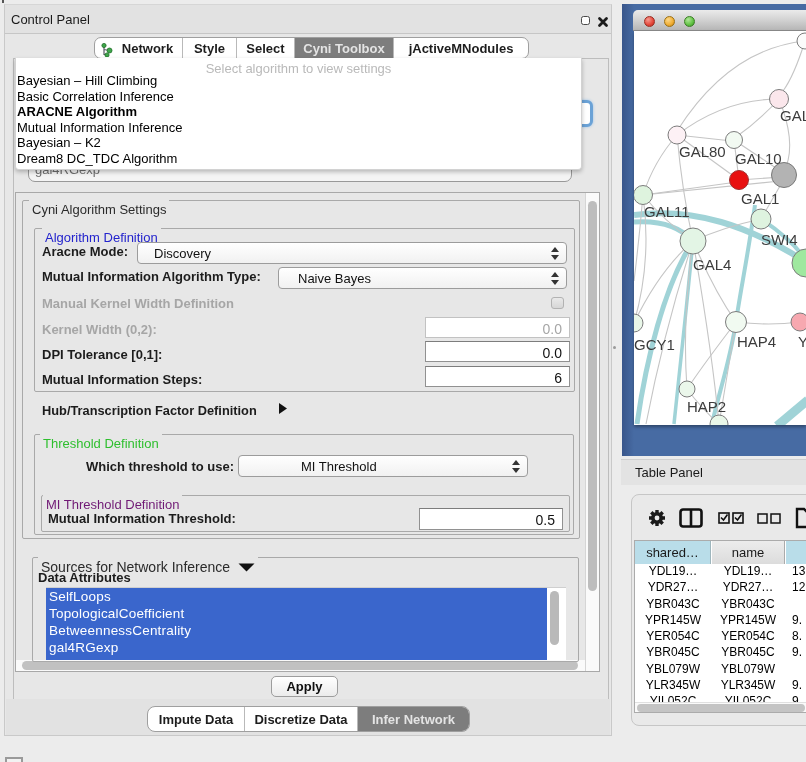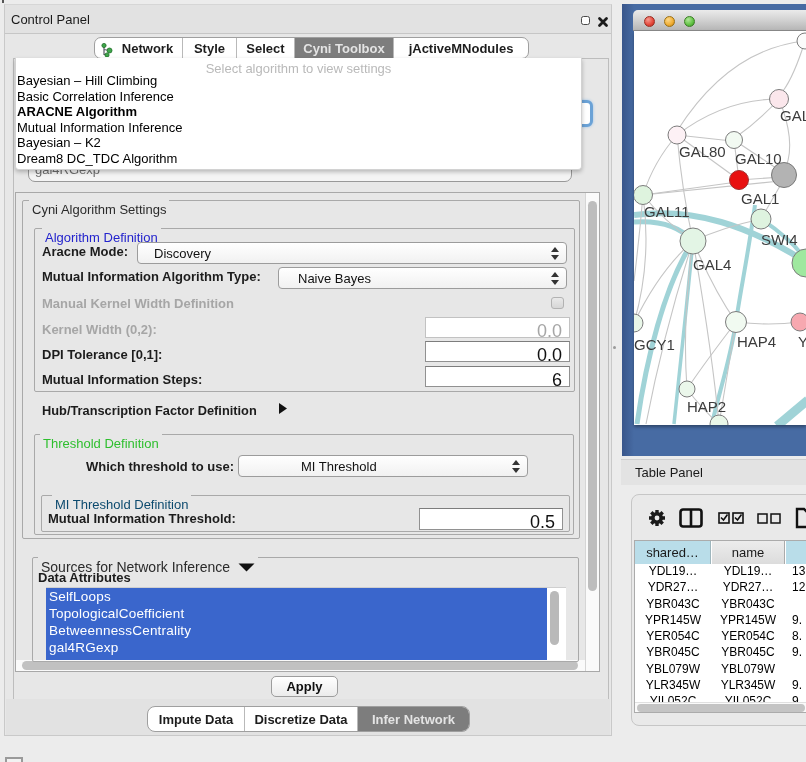--- a/index.html
+++ b/index.html
@@ -3,21 +3,21 @@
 <meta charset="utf-8">
 <style>
 * { margin:0; padding:0; box-sizing:border-box; }
 html,body { width:806px; height:762px; overflow:hidden; }
 body { background:#ececec; font-family:"Liberation Sans", sans-serif; position:relative; }
 .abs { position:absolute; }
 .lbl { font-size:13px; font-weight:bold; color:#1c1c1c; white-space:nowrap; }
 .dis { color:#a6a6a6 !important; }
 .grp { position:absolute; border:1px solid #a9a9a9; border-radius:2px; }
 .leg { position:absolute; top:-7px; font-size:13px; background:#e7e7e7; padding:8px 3px; white-space:nowrap; color:#2b2b2b; }
-.inp { position:absolute; background:#fff; border:1px solid #919191; border-top-color:#7d7d7d; font-size:18px; color:#111; text-align:right; padding:3px 7px 0 0; }
+.inp { position:absolute; background:#fff; border:1px solid #919191; border-top-color:#7d7d7d; font-size:14px; color:#111; text-align:right; padding:3px 7px 0 0; }
 .combo { position:absolute; background:linear-gradient(#ffffff,#f1f1f1); border:1px solid #9c9c9c; border-radius:4px; font-size:13px; color:#111; }
 .combo .ct { position:absolute; left:16px; top:3px; white-space:nowrap; }
 .spin { position:absolute; right:7px; top:4px; width:8px; height:13px; }
 .spin:before { content:""; position:absolute; left:0; top:0; border-left:4px solid transparent; border-right:4px solid transparent; border-bottom:5px solid #333; }
 .spin:after { content:""; position:absolute; left:0; bottom:0; border-left:4px solid transparent; border-right:4px solid transparent; border-top:5px solid #333; }
 .tabg { position:absolute; display:flex; background:#fff; border:1px solid #9f9f9f; border-radius:7px; overflow:hidden; }
 .tab { font-size:13px; font-weight:bold; color:#1d1d1d; padding:3px 13px 0 13px; border-right:1px solid #b9b9b9; white-space:nowrap; }
 .tab:last-child { border-right:none; }
 .tabsel { background:#7d7d7d; color:#e4e4e4; }
 .c1 { display:inline-block; width:76px; text-align:center; }
@@ -115,21 +115,21 @@
   <div class="grp" style="left:29px;top:429px;width:540px;height:101px;">
     <span class="leg" style="left:5px;color:#2ebf2e;">Threshold Definition</span>
   </div>
   <div class="lbl abs" style="left:0;top:454px;width:229px;text-align:right;">Which threshold to use:</div>
   <div class="combo" style="left:233px;top:450px;width:290px;height:22px;">
       <span class="ct" style="left:14px;margin-left:48px;">MI Threshold</span>
       <span class="spin"></span>
     </div>
 
   <div class="grp" style="left:36px;top:490px;width:529px;height:37px;">
-    <span class="leg" style="left:10px;color:#0c4a6e;">MI Threshold Definition</span>
+    <span class="leg" style="left:1px;color:#701a75;">MI Threshold Definition</span>
   </div>
   <div class="lbl abs" style="left:43px;top:506px;">Mutual Information Threshold:</div>
   <div class="inp" style="left:414px;top:503px;width:144px;height:22px;">0.5</div>
 
   <div class="grp" style="left:27px;top:552px;width:547px;height:105px;">
     <span class="leg" style="left:5px;font-size:14px;">Sources for Network Inference&nbsp; <svg width="17" height="9" viewBox="0 0 17 9" style="vertical-align:0px;">
           <path d="M0.5 0.5 L16.5 0.5 L8.5 8.5 Z" fill="#111"></path>
         </svg></span>
   </div>
   <div class="lbl abs" style="left:33px;top:565px;">Data Attributes</div>

